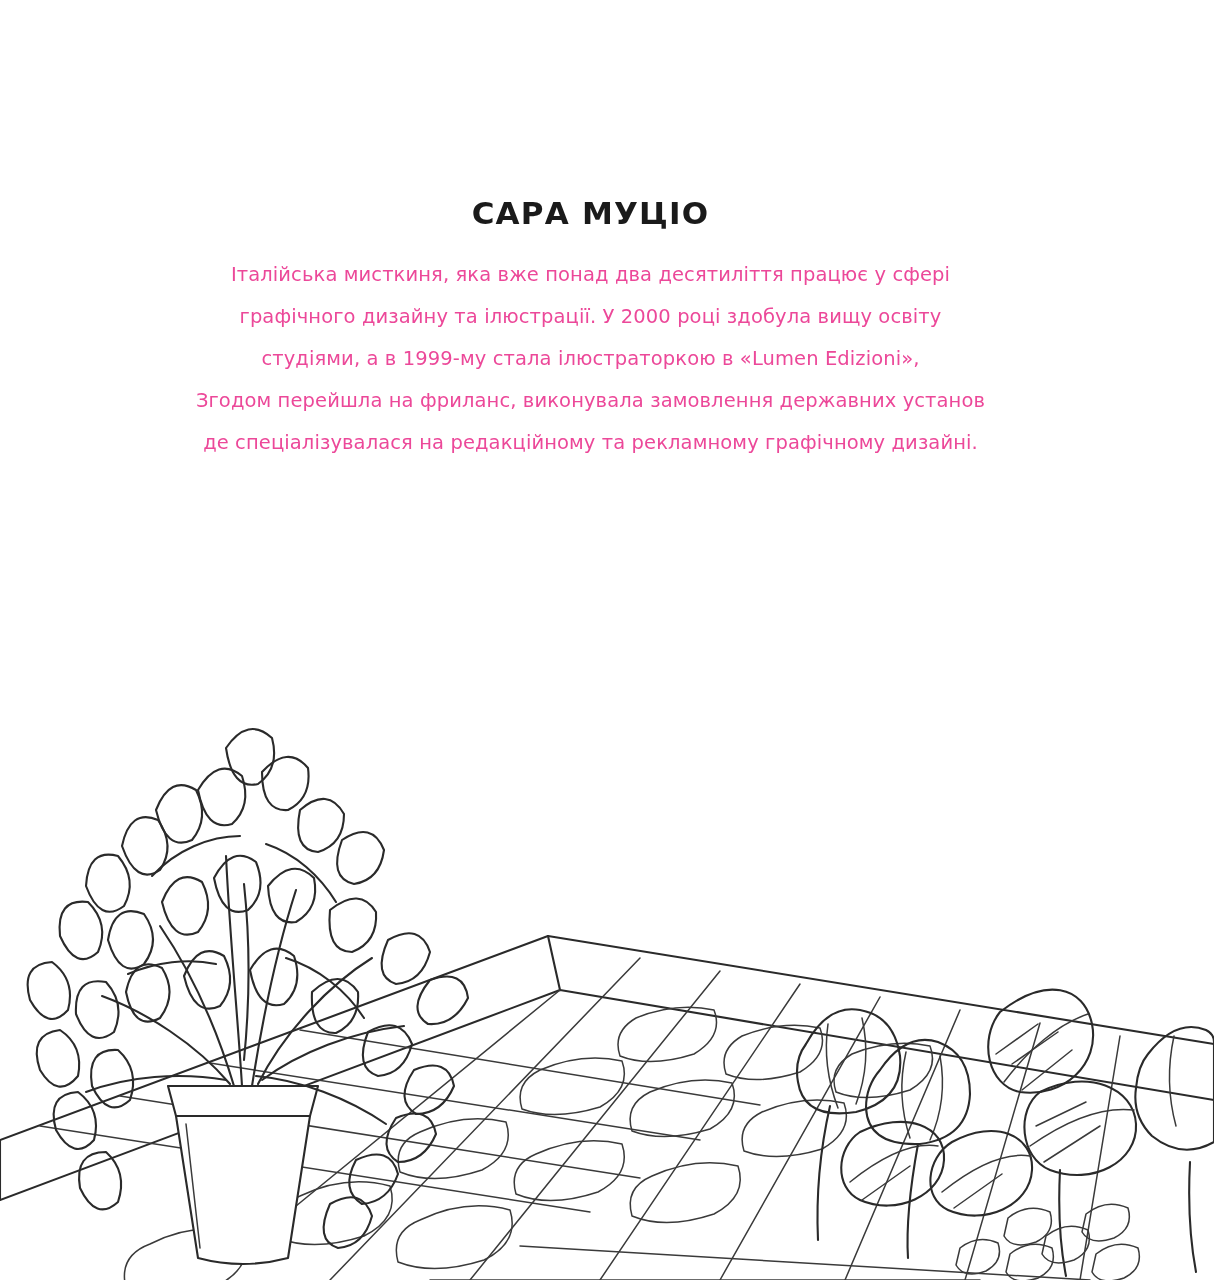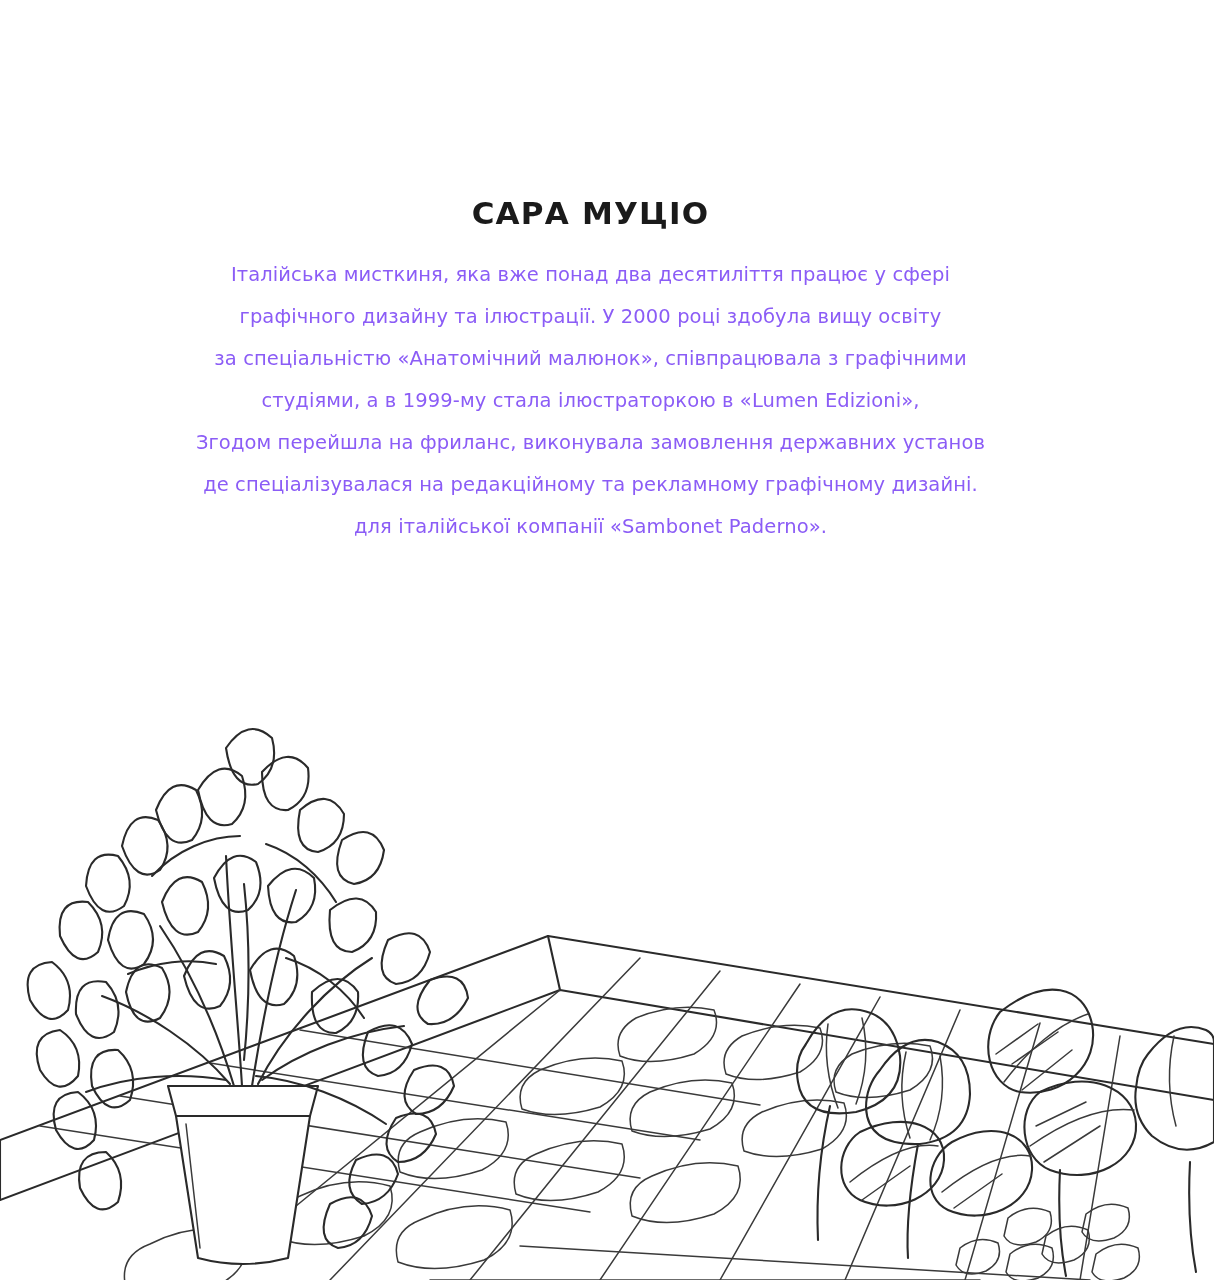--- a/index.html
+++ b/index.html
@@ -35,21 +35,21 @@
     margin: 0 0 24px 0;
     line-height: 1.1;
   }
   .bio-paragraph {
     margin: 0 auto;
     width: 840px;
     font-size: 19.5px;
     line-height: 42px;
     font-weight: 400;
     letter-spacing: 0.1px;
-    color: #8b5cf6;
+    color: #ec4899;
   }
   .bio-paragraph .ln {
     display: block;
     white-space: nowrap;
   }
   .illustration {
     position: absolute;
     left: 0;
     top: 640px;
     width: 1214px;
@@ -85,25 +85,23 @@
 </head>
 <body>
 
 <div class="page">
 
   <section class="bio-block">
     <h1 class="bio-title">САРА МУЦІО</h1>
     <div class="bio-paragraph">
       <span class="ln">Італійська мисткиня, яка вже понад два десятиліття працює у сфері</span>
       <span class="ln">графічного дизайну та ілюстрації. У 2000 році здобула вищу освіту</span>
-      <span class="ln">за спеціальністю «Анатомічний малюнок», співпрацювала з графічними</span>
       <span class="ln">студіями, а в 1999-му стала ілюстраторкою в «Lumen Edizioni»,</span>
       <span class="ln">Згодом перейшла на фриланс, виконувала замовлення державних установ</span>
       <span class="ln">де спеціалізувалася на редакційному та рекламному графічному дизайні.</span>
-      <span class="ln">для італійської компанії «Sambonet Paderno».</span>
     </div>
   </section>
 
   <figure class="illustration" style="margin:0;">
     <svg viewBox="0 0 1214 640" xmlns="http://www.w3.org/2000/svg" aria-hidden="true">
 
       <g>
 
         <path class="ink" d="M 548 296 L 1214 404"></path>
 

